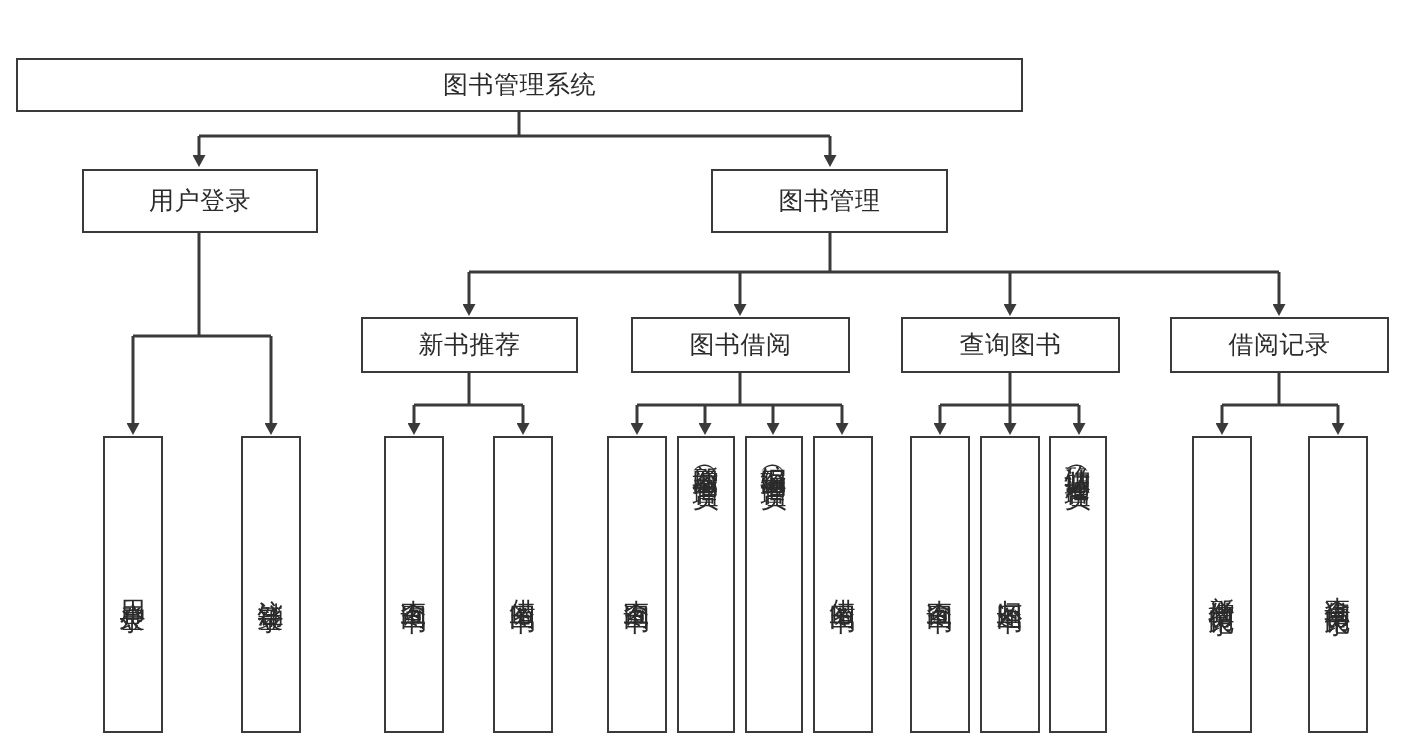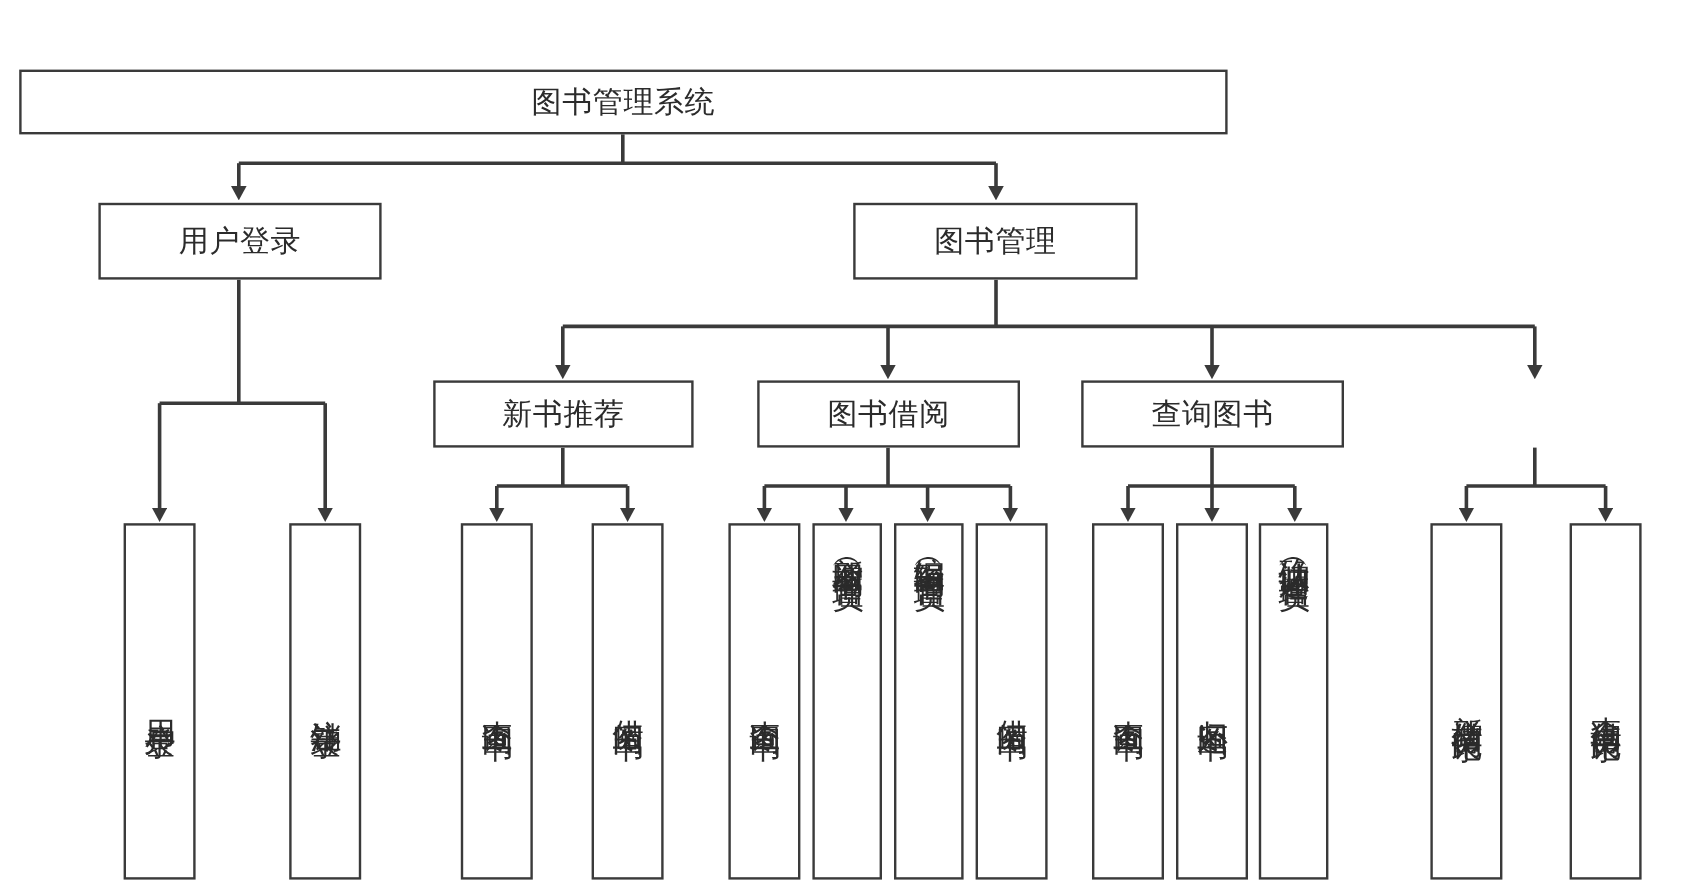--- a/index.html
+++ b/index.html
@@ -143,20 +143,23 @@
 
   <div class="node h" style="left:361px; top:317px; width:217px; height:56px;">
     <span class="lbl">新书推荐</span>
   </div>
   <div class="node h" style="left:631px; top:317px; width:219px; height:56px;">
     <span class="lbl">图书借阅</span>
   </div>
   <div class="node h" style="left:901px; top:317px; width:219px; height:56px;">
     <span class="lbl">查询图书</span>
   </div>
+  <div class="node h" style="left:1170px; top:317px; width:219px; height:56px;">
+    <span class="lbl">借阅记录</span>
+  </div>
 
   <div class="node v mid" style="left:103px; top:436px; width:60px; height:297px;">
     <span class="lbl">用户登录</span>
   </div>
   <div class="node v mid" style="left:241px; top:436px; width:60px; height:297px;">
     <span class="lbl">注销登录</span>
   </div>
 
   <div class="node v mid" style="left:384px; top:436px; width:60px; height:297px;">
     <span class="lbl">查询图书</span>

